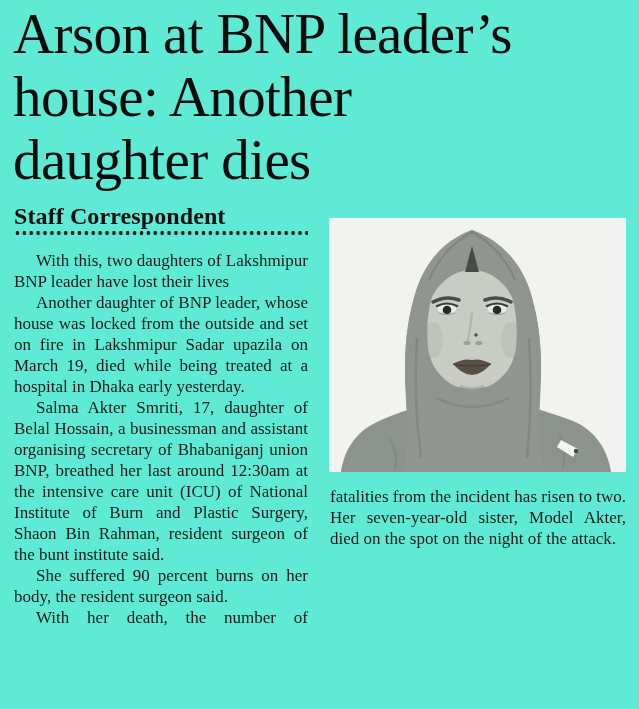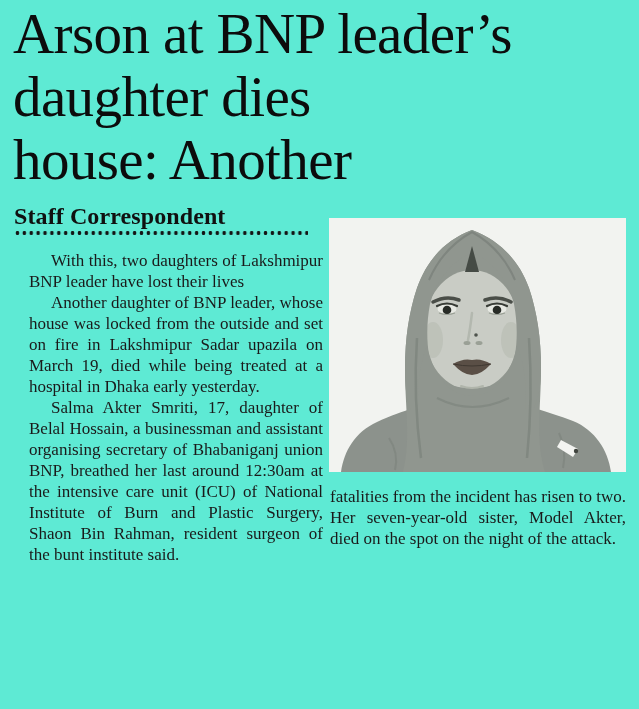--- a/index.html
+++ b/index.html
@@ -20,47 +20,49 @@
   .byline-rule{
     position:absolute;left:14px;top:230px;width:294px;height:6px;
     background-image:radial-gradient(circle at 50% 50%, #141414 1.7px, rgba(0,0,0,0) 2.1px);
     background-size:6.9px 6px;background-repeat:repeat-x;background-position:0 50%;
   }
   .col{
     position:absolute;font-size:17px;line-height:21px;text-align:justify;
     color:#1a1a1a;
   }
   .col p{margin:0;}
-  .col-left{left:14px;top:250px;width:294px;margin-left:15px;}
+  .col-left{left:14px;top:250px;width:294px;}
   .col-right{left:330px;top:486px;width:296px;}
   .indent{text-indent:22px;}
   .cont{text-align-last:justify;}
   .photo{
     position:absolute;left:329px;top:218px;width:297px;height:254px;
   }
   .photo svg{display:block;width:100%;height:100%;}
 </style>
 </head>
 <body>
 
 <div class="page">
 
   <h1 class="headline">
     <span class="hl">Arson at BNP leader’s</span>
+    <span class="hl">house: Another</span>
     <span class="hl">daughter dies</span>
-    <span class="hl">house: Another</span>
   </h1>
 
   <div class="byline">Staff Correspondent</div>
   <div class="byline-rule"></div>
 
   <div class="col col-left">
     <p class="indent">With this, two daughters of Lakshmipur BNP leader have lost their lives</p>
     <p class="indent">Another daughter of BNP leader, whose house was locked from the outside and set on fire in Lakshmipur Sadar upazila on March 19, died while being treated at a hospital in Dhaka early yesterday.</p>
     <p class="indent">Salma Akter Smriti, 17, daughter of Belal Hossain, a businessman and assistant organising secretary of Bhabaniganj union BNP, breathed her last around 12:30am at the intensive care unit (ICU) of National Institute of Burn and Plastic Surgery, Shaon Bin Rahman, resident surgeon of the bunt institute said.</p>
+    <p class="indent">She suffered 90 percent burns on her body, the resident surgeon said.</p>
+    <p class="indent cont">With her death, the number of</p>
   </div>
 
   <div class="photo" role="img" aria-label="Grayscale portrait photo of a young woman wearing a hijab">
     <svg viewBox="0 0 297 254" xmlns="http://www.w3.org/2000/svg" preserveAspectRatio="none">
 
       <rect x="0" y="0" width="297" height="254" fill="#f2f3f0"></rect>
 
       <path d="M12,254 C15,233 26,214 48,204 C74,192 100,186 112,180 L174,180 C188,186 216,192 244,203 C266,212 279,232 282,254 Z" fill="#8c928c"></path>
 
       <path d="M143,12 C116,22 98,42 88,70 C80,94 76,120 76,150 C76,190 82,222 74,254 L216,254 C206,222 212,190 212,150 C212,120 208,94 200,70 C190,42 170,22 143,12 Z" fill="#90968f"></path>

